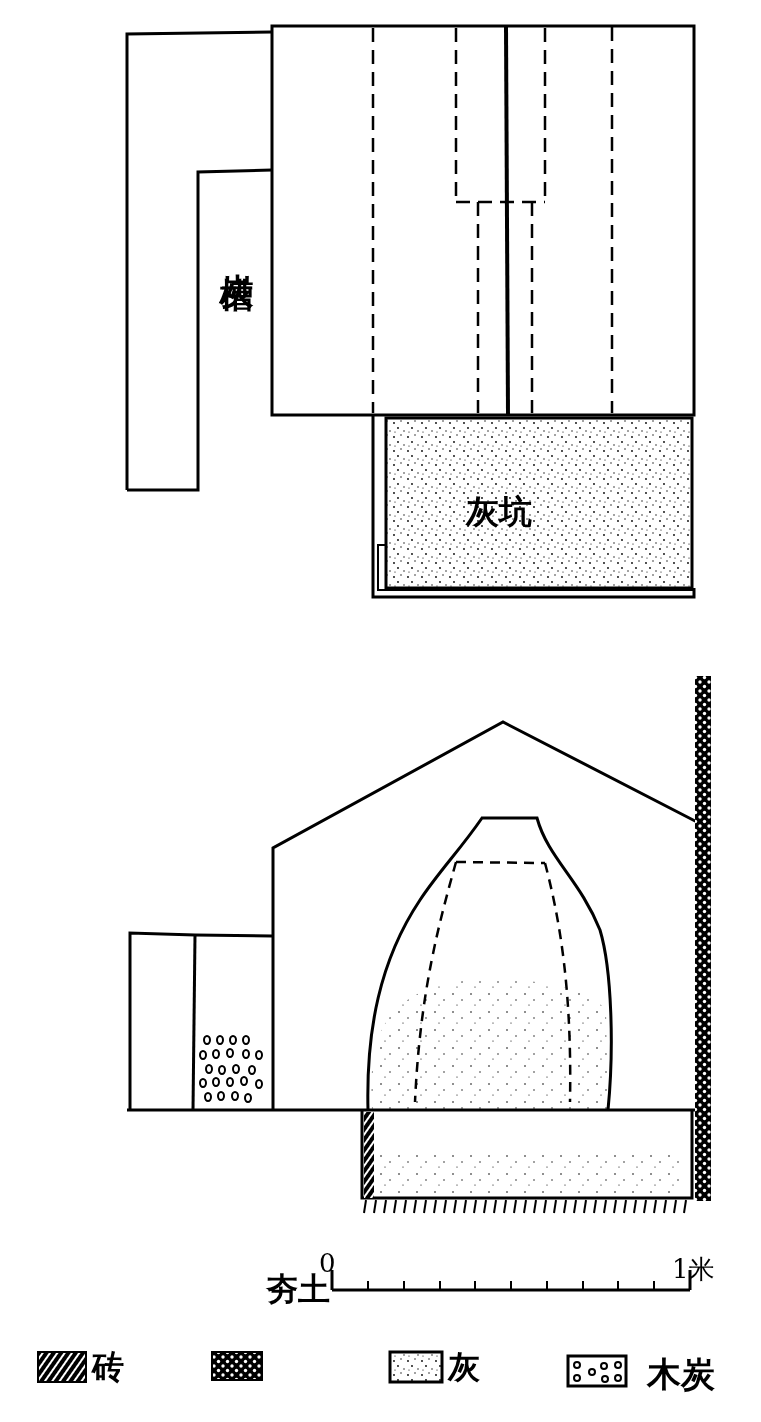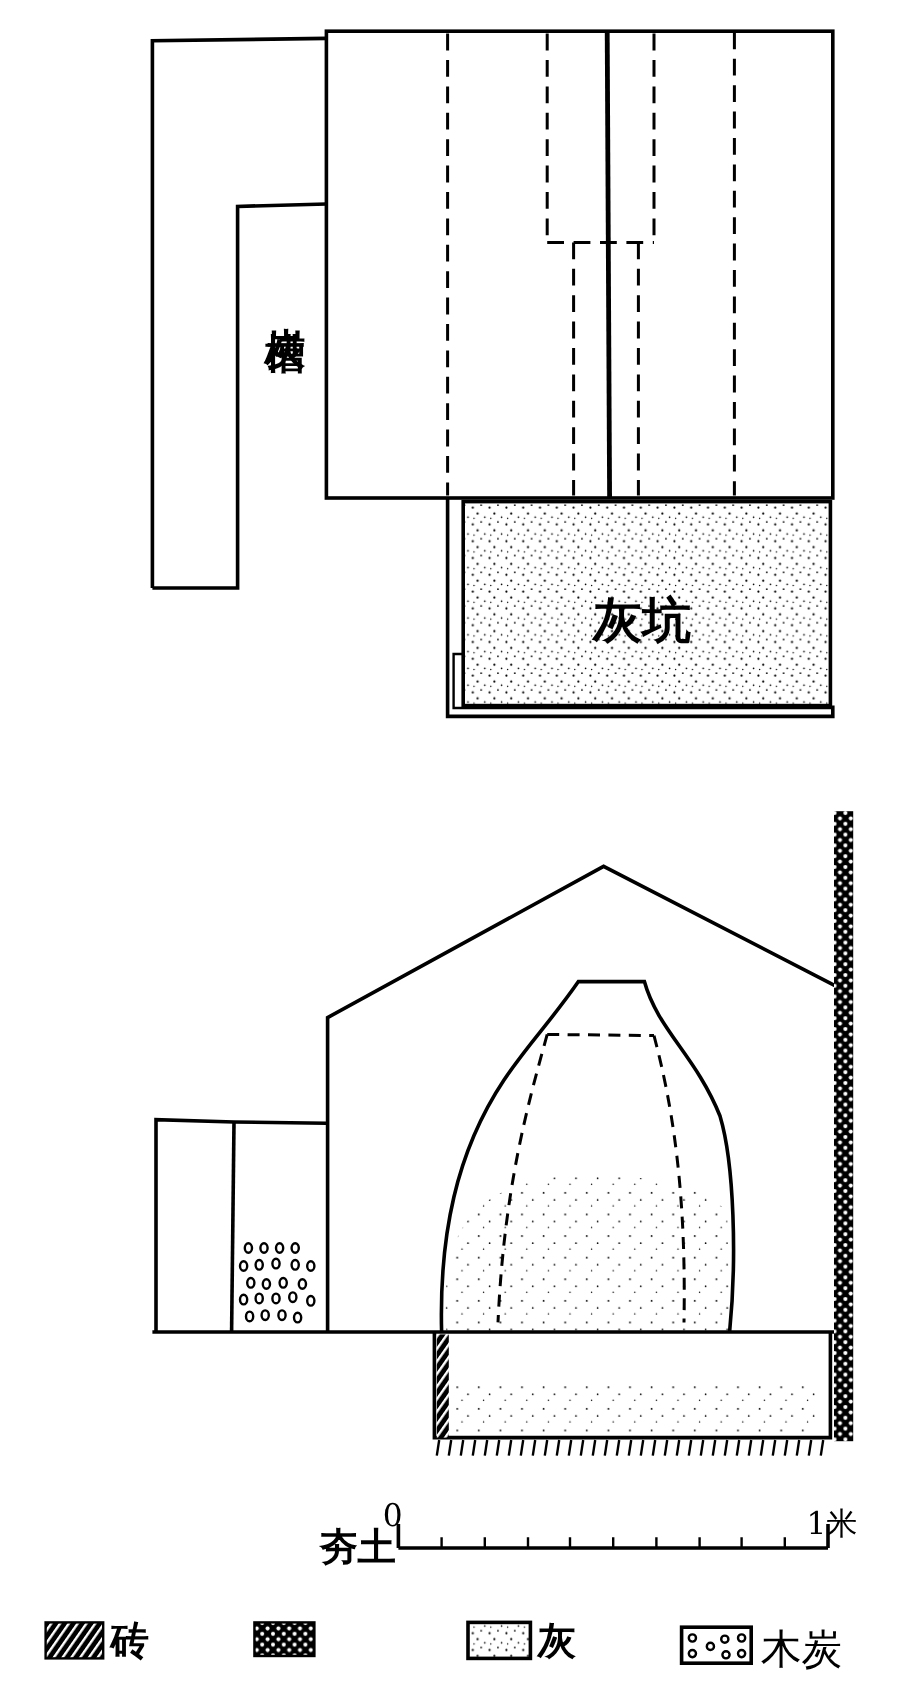--- a/index.html
+++ b/index.html
@@ -177,18 +177,18 @@
       <circle cx="592" cy="1372" r="3"></circle>
         <circle cx="604" cy="1366" r="3"></circle>
       <circle cx="605" cy="1379" r="3"></circle>
         <circle cx="618" cy="1365" r="3"></circle>
         <circle cx="618" cy="1378" r="3"></circle>
     </g>
   </g>
 </svg>
 
 <div style="position:absolute;left:218px;top:246px;width:40px;font-size:34px;line-height:42px;font-weight:bold;font-family:'DejaVu Serif',serif;writing-mode:vertical-rl;letter-spacing:4px;">炭槽</div>
-<div style="position:absolute;left:494px;top:490px;font-size:41px;font-weight:bold;font-family:'DejaVu Serif',serif;">灰坑</div>
+<div style="position:absolute;left:466px;top:490px;font-size:33px;font-weight:bold;font-family:'DejaVu Serif',serif;">灰坑</div>
 
 <div style="position:absolute;left:92px;top:1346px;font-size:32px;font-weight:bold;font-family:'DejaVu Serif',serif;">砖</div>
 <div style="position:absolute;left:266px;top:1268px;font-size:32px;font-weight:bold;font-family:'DejaVu Serif',serif;">夯土</div>
 <div style="position:absolute;left:448px;top:1346px;font-size:32px;font-weight:bold;font-family:'DejaVu Serif',serif;">灰</div>
-<div style="position:absolute;left:634px;top:1352px;font-size:34px;font-weight:normal;font-family:'DejaVu Serif',serif;">木炭</div>
+<div style="position:absolute;left:647px;top:1352px;font-size:34px;font-weight:bold;font-family:'DejaVu Serif',serif;">木炭</div>
 
 </body></html>

